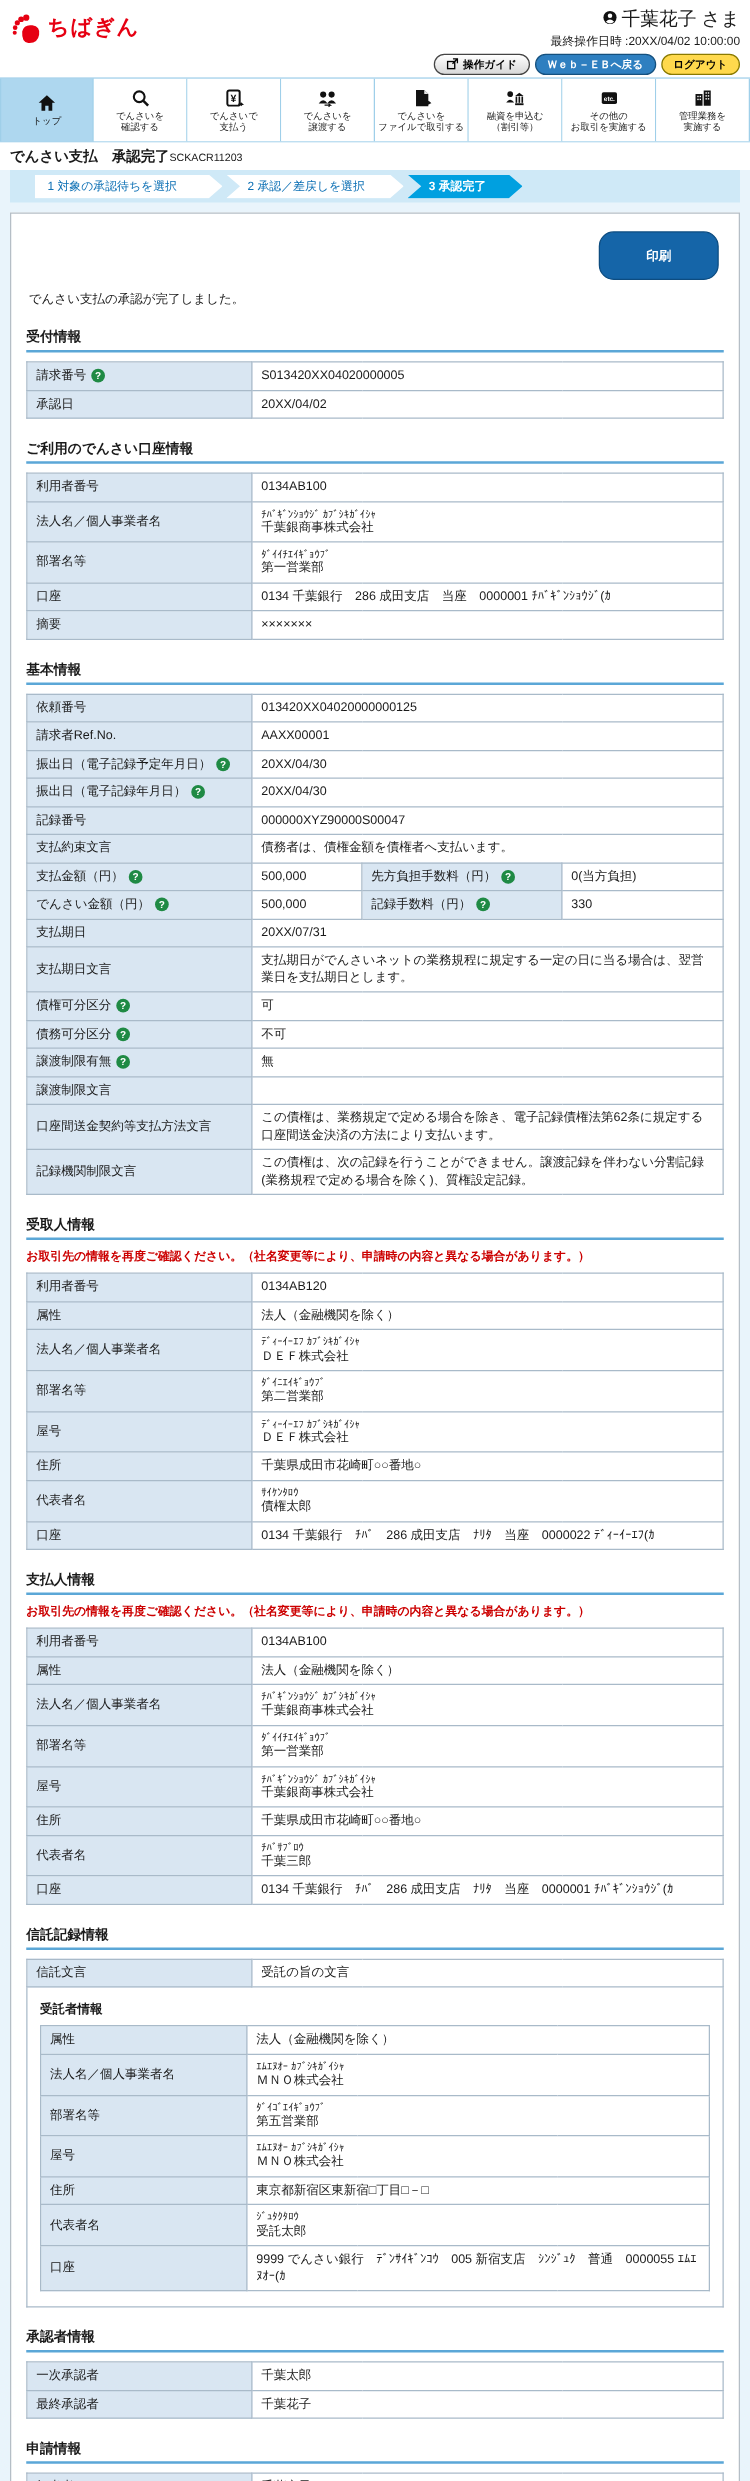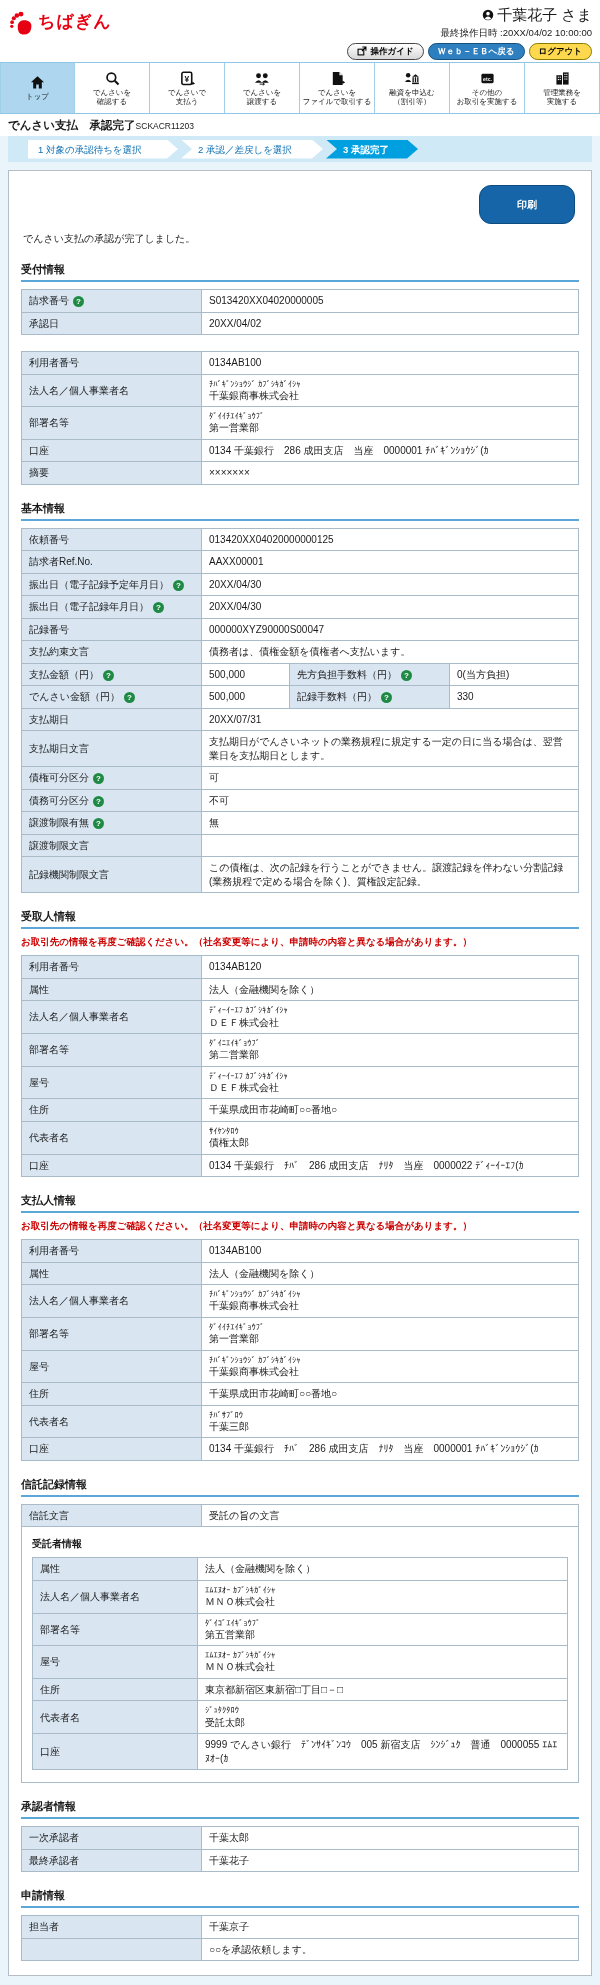--- a/index.html
+++ b/index.html
@@ -248,20 +248,21 @@
                 <td class="val" colspan="3">S013420XX04020000005</td>
               </tr>
               <tr>
                 <th class="lbl"><span>承認日</span></th>
                 <td class="val" colspan="3">20XX/04/02</td>
               </tr>
             </tbody>
           </table>
         </section>
         <section class="section">
+          <h3 class="sec-title">ご利用のでんさい口座情報</h3>
           <table class="info">
             <colgroup>
               <col style="width: 180px;">
               <col style="width: 88px;">
               <col style="width: 160px;">
               <col>
             </colgroup>
             <tbody>
               <tr>
                 <th class="lbl"><span>利用者番号</span></th>
@@ -354,20 +355,24 @@
                 <th class="lbl"><span>債務可分区分</span><span class="help">?</span></th>
                 <td class="val" colspan="3">不可</td>
               </tr>
               <tr>
                 <th class="lbl"><span>譲渡制限有無</span><span class="help">?</span></th>
                 <td class="val" colspan="3">無</td>
               </tr>
               <tr>
                 <th class="lbl"><span>譲渡制限文言</span></th>
                 <td class="val" colspan="3"></td>
+              </tr>
+              <tr>
+                <th class="lbl"><span>口座間送金契約等支払方法文言</span></th>
+                <td class="val" colspan="3">この債権は、業務規定で定める場合を除き、電子記録債権法第62条に規定する口座間送金決済の方法により支払います。</td>
               </tr>
               <tr>
                 <th class="lbl"><span>記録機関制限文言</span></th>
                 <td class="val" colspan="3">この債権は、次の記録を行うことができません。譲渡記録を伴わない分割記録(業務規程で定める場合を除く)、質権設定記録。</td>
               </tr>
             </tbody>
           </table>
         </section>
         <section class="section">
           <h3 class="sec-title">受取人情報</h3>

